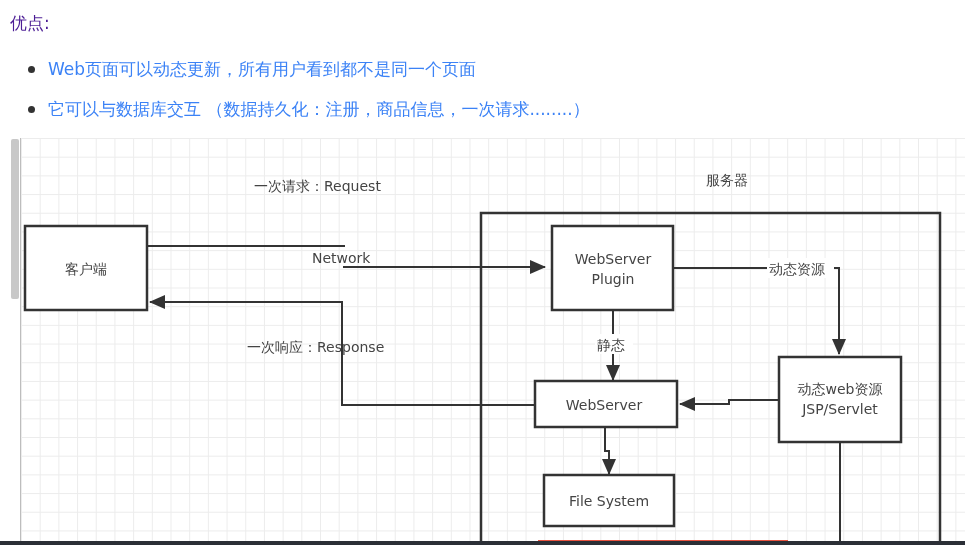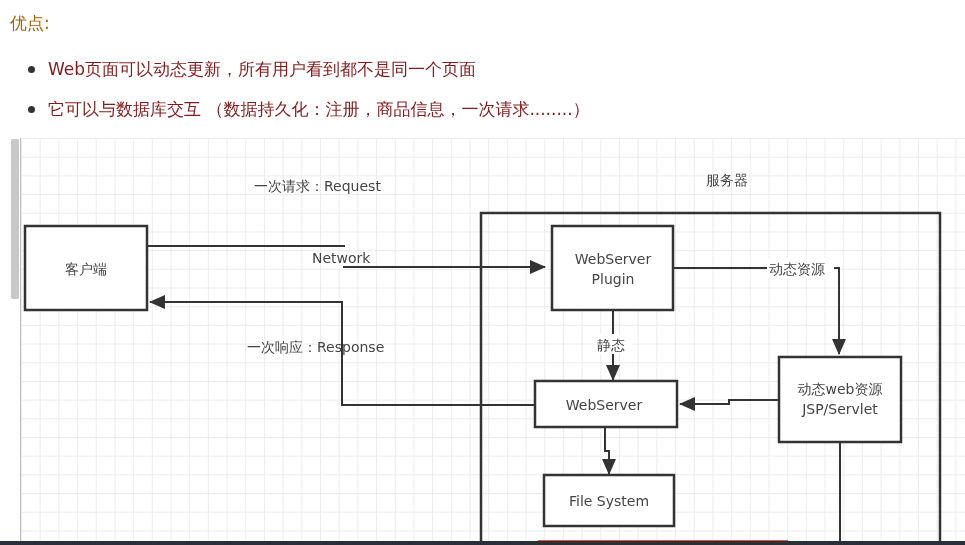--- a/index.html
+++ b/index.html
@@ -4,25 +4,25 @@
 <style>
   html, body { margin:0; padding:0; }
   body {
     width:965px; height:545px; overflow:hidden; position:relative;
     background:#ffffff;
     font-family:"DejaVu Sans", "Liberation Sans", sans-serif;
     color:#333333;
   }
   .heading {
     position:absolute; left:10px; top:12px;
-    font-size:17px; color:#a16207;
+    font-size:17px; color:#4c1d95;
   }
   .bullets { position:absolute; left:22px; top:55px; margin:0; padding:0; list-style:none; }
   .bullets li {
-    position:relative; padding-left:26px; font-size:17px; color:#7f1d1d;
+    position:relative; padding-left:26px; font-size:17px; color:#3b82f6;
     height:40px; line-height:28px;
   }
   .bullets li .dot {
     position:absolute; left:6px; top:11px; width:7px; height:7px; border-radius:50%;
     background:#333;
   }
   .canvas {
     position:absolute; left:20px; top:138px; width:945px; height:405px;
     background-color:#ffffff;
     background-image:

